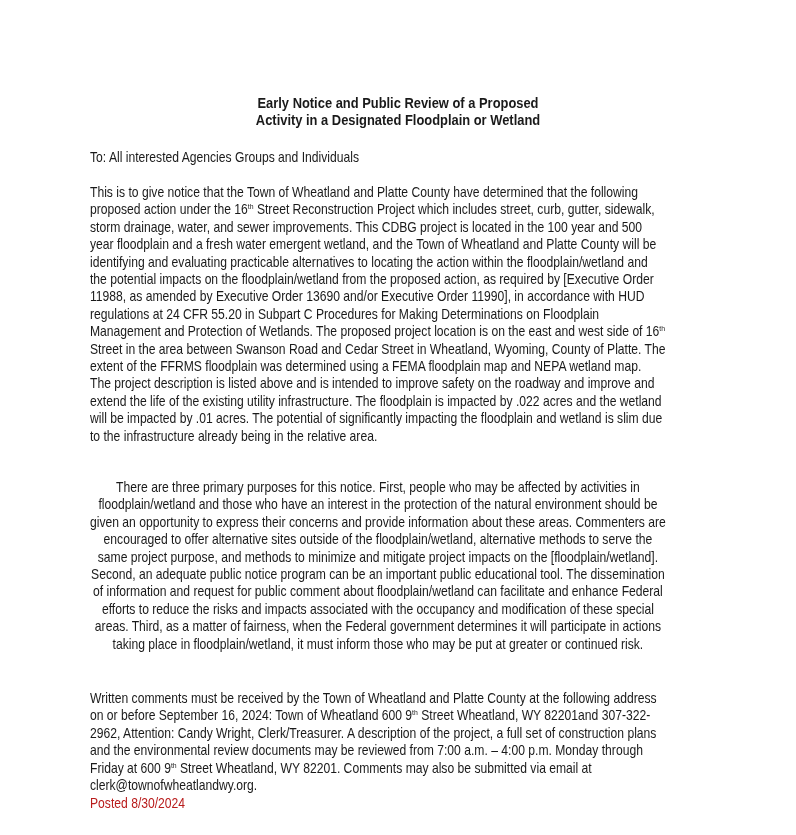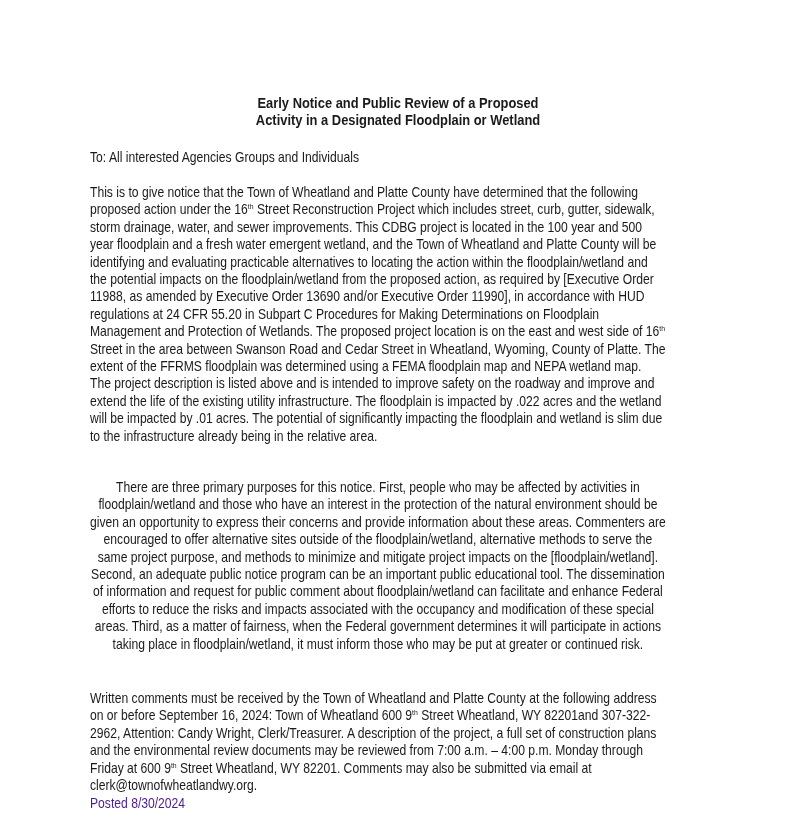--- a/index.html
+++ b/index.html
@@ -46,21 +46,21 @@
     white-space: nowrap;
     transform: scaleX(0.855);
     transform-origin: left;
   }
   sup {
     font-size: 8px;
     vertical-align: 5px;
     line-height: 0;
   }
   .posted {
-    color: #4c1d95;
+    color: #b91c1c;
   }
 </style>
 </head>
 <body>
 
 <div class="page">
 
   <div class="title" style="top:94px;">
     <span class="tl">Early Notice and Public Review of a Proposed</span>
     <span class="tl">Activity in a Designated Floodplain or Wetland</span>

